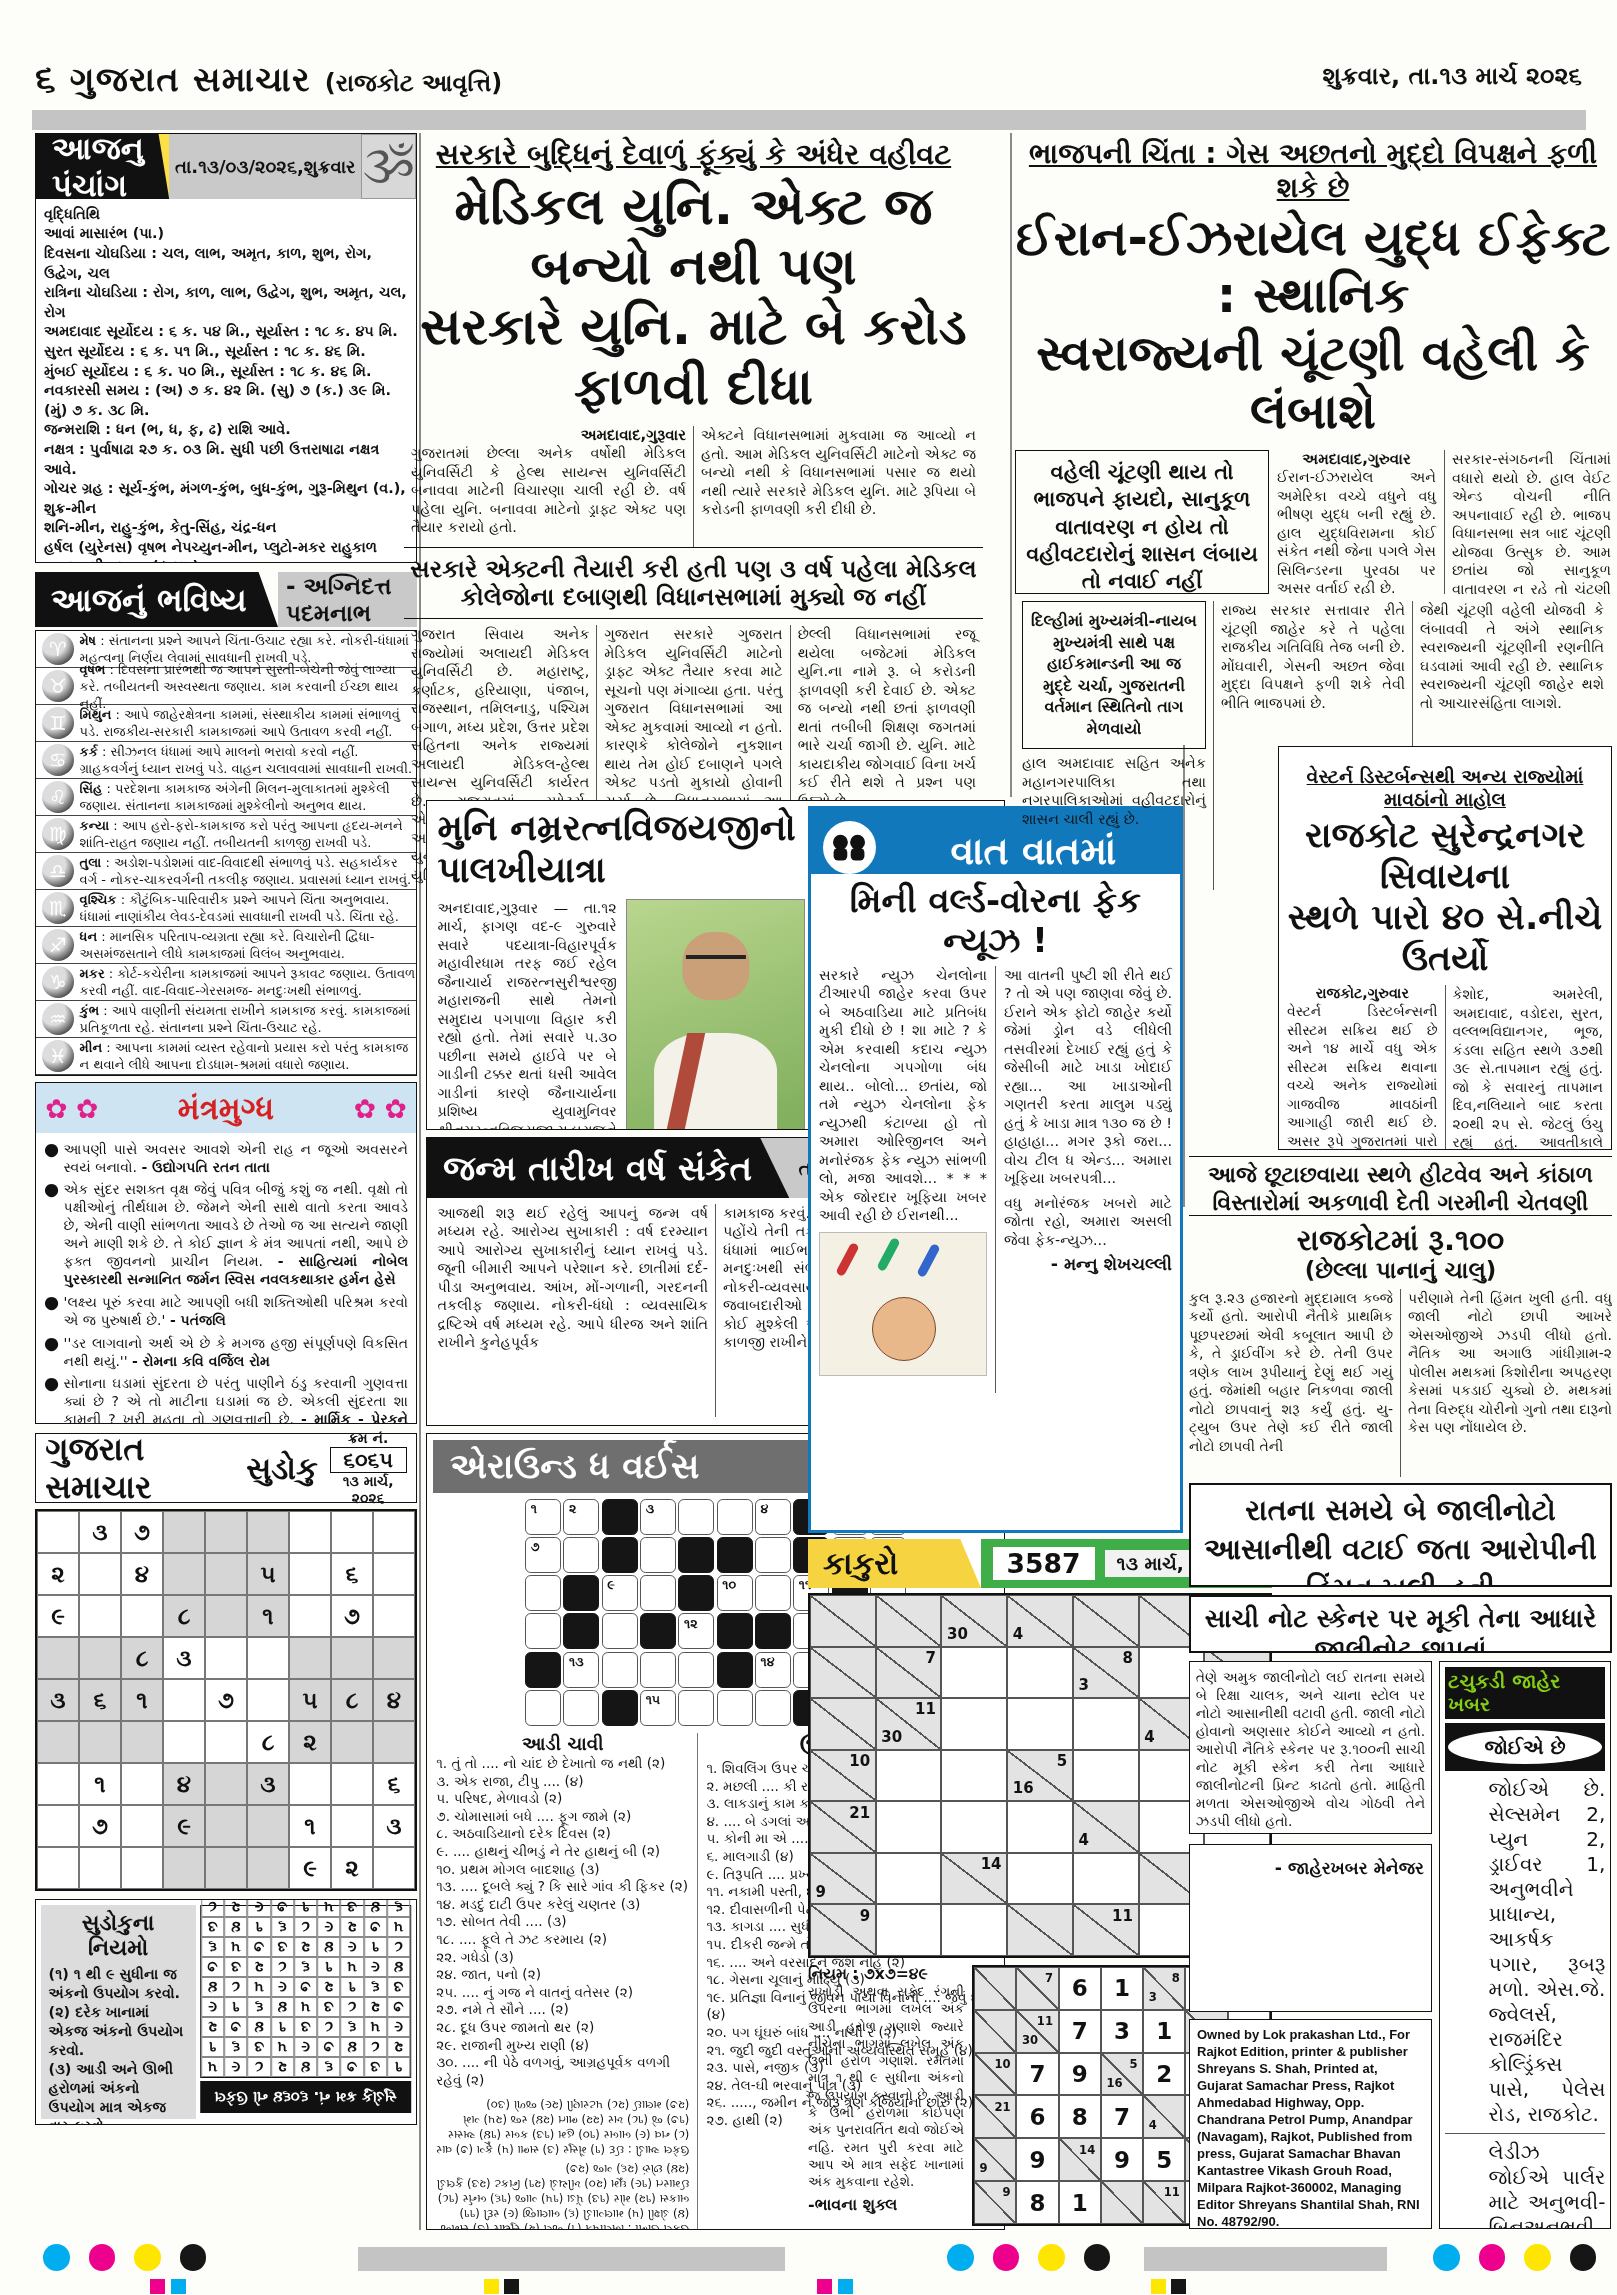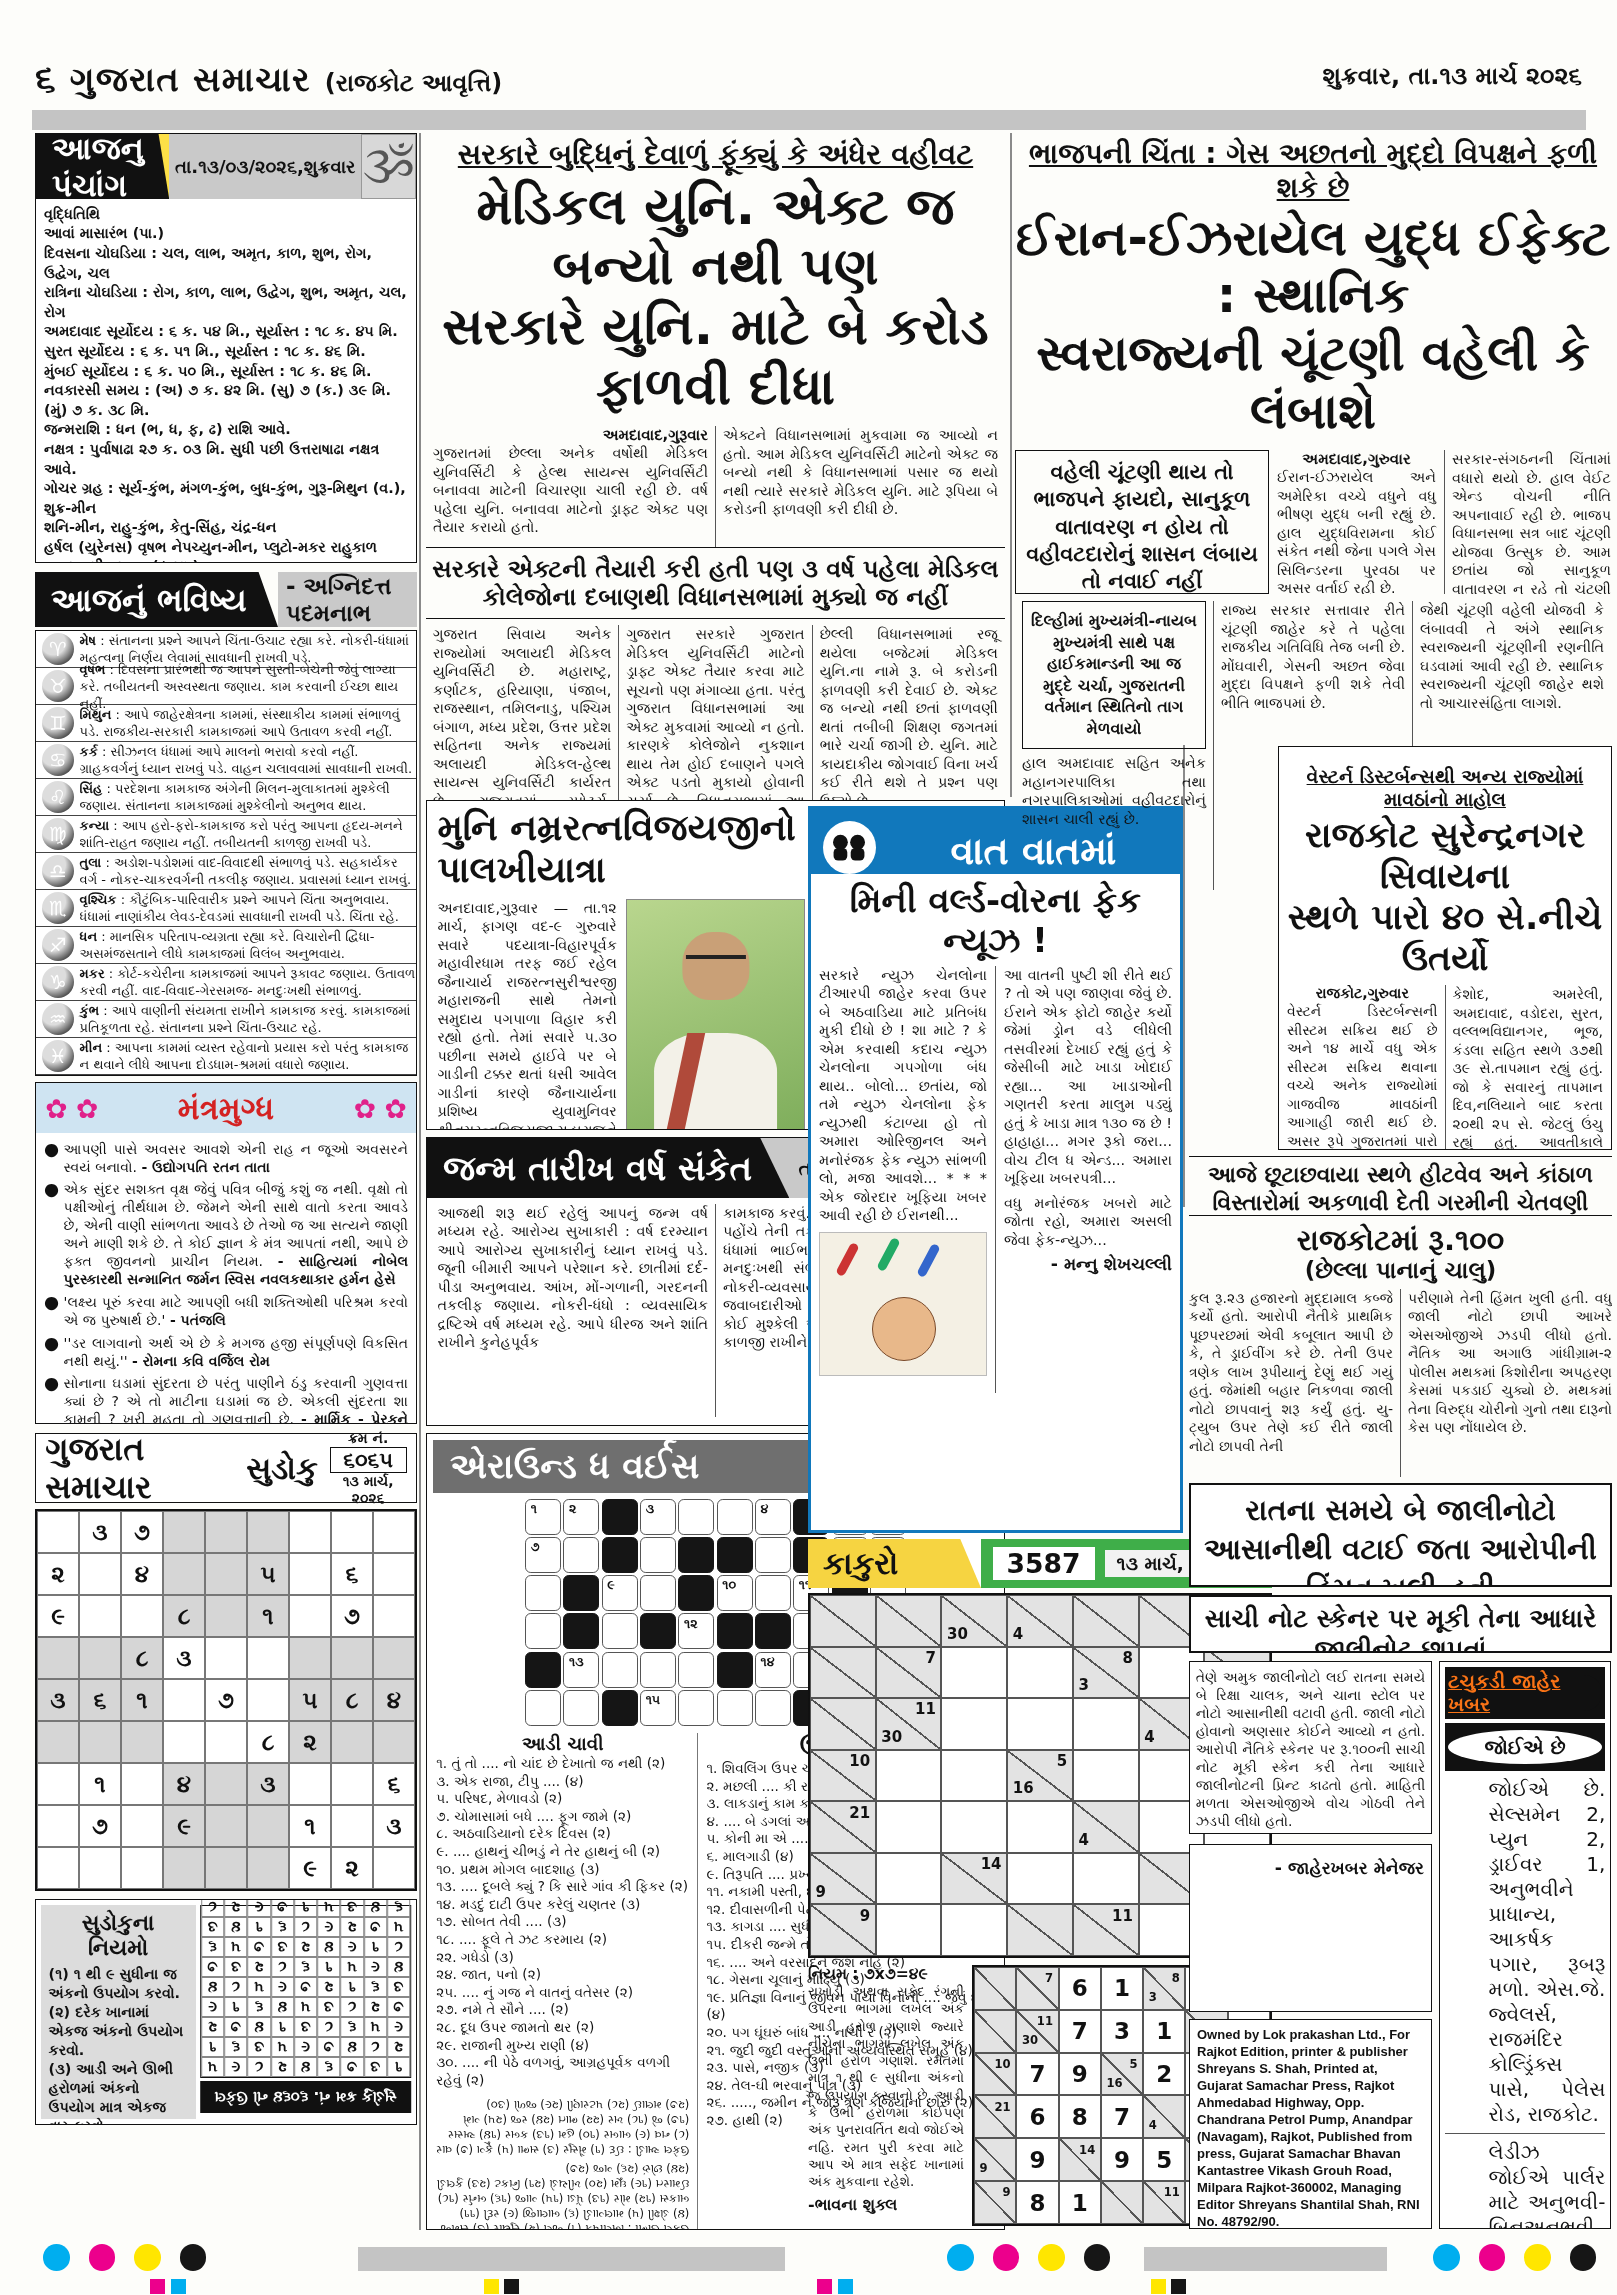--- a/index.html
+++ b/index.html
@@ -78,21 +78,21 @@
   .kc .v{position:absolute;inset:0;display:flex;align-items:center;justify-content:center;font-size:23px;font-weight:700;}
   
   .cwhead{background:#6f6f6f;color:#fff;display:flex;align-items:center;justify-content:space-between;padding:0 17.3px;}
   .cwgrid{display:grid;grid-template-columns:repeat(10,36px);grid-template-rows:repeat(6,36px);gap:2.3px;justify-content:center;}
   .cwc{border:1.2px solid #555;border-radius:5.8px;background:#fff;position:relative;}
   .cwc.blk{background:#151515;border-color:#151515;}
   .cwc .n{position:absolute;top:1.2px;left:4.6px;font-size:12.7px;font-weight:600;}
   .clue{font-size:13.6px;line-height:17.6px;}
   .cluet{font-weight:bold;text-align:center;}
   
-  .tq{background:#111;color:#f97316;border-radius:23px;font-weight:bold;font-size:19.6px;display:flex;align-items:center;justify-content:center;text-decoration:underline;}
+  .tq{background:#111;color:#84cc16;border-radius:23px;font-weight:bold;font-size:19.6px;display:flex;align-items:center;justify-content:center;}
   .oval{background:#fff;color:#111;border-radius:50%;font-weight:bold;font-size:19.6px;display:flex;align-items:center;justify-content:center;}
   .adt{font-size:20px;line-height:25px;margin-left:44px;}
   .imprint{font-size:13px;line-height:17px;font-family:"Liberation Sans",sans-serif;font-weight:bold;}
   .dot{width:26.6px;height:26.6px;border-radius:50%;display:inline-block;margin-right:16px;}
   .sq{width:15px;height:15px;display:inline-block;margin-right:5.8px;}
   .photo{background:linear-gradient(160deg,#b9d68e,#7fae5c);position:relative;border:1.2px solid #888;}
   .phead{position:absolute;left:50%;top:14%;transform:translateX(-50%);width:38%;height:30%;border-radius:45% 45% 40% 40%;background:#c9a077;}
   .pglass{position:absolute;left:50%;top:24%;transform:translateX(-50%);width:34%;height:4px;background:#222;}
   .probe{position:absolute;left:50%;bottom:0;transform:translateX(-50%);width:70%;height:42%;border-radius:40% 40% 0 0;background:#f3f1e8;}
   .psash{position:absolute;left:28%;bottom:0;width:10%;height:42%;background:#b04a3a;transform:skewX(-12deg);}
@@ -420,21 +420,21 @@
           <div class="solcell">૧</div>
           <div class="solcell">૭</div>
           <div class="solcell">૯</div>
           <div class="solcell">૨</div>
           <div class="solcell">૮</div>
         </div>
       <div class="solcap flip" style="height:32px;">સુડોકુ ક્રમ નં. ૬૦૬૪ નો ઉકેલ</div>
     </div>
   </div>
 
-  <div class="abs" style="left:426px;top:137px;width:579px;">
+  <div class="abs" style="left:404px;top:137px;width:579px;">
     <div class="kick ctr" style="font-size:29px;">સરકારે બુદ્ધિનું દેવાળું ફૂંક્યું કે અંધેર વહીવટ</div>
     <div class="hl ctr" style="font-size:51px;margin-top:4.6px;">મેડિકલ યુનિ. એક્ટ જ બન્યો નથી પણ</div>
     <div class="hl ctr" style="font-size:51px;">સરકારે યુનિ. માટે બે કરોડ ફાળવી દીધા</div>
     <div class="cols" style="margin-top:9.2px;height:121px;overflow:hidden;">
       <div class="col">
         <div class="dtl" style="font-size:15px;text-align:right;">અમદાવાદ,ગુરૂવાર</div>
         <div class="bt jt">ગુજરાતમાં છેલ્લા અનેક વર્ષોથી મેડિકલ યુનિવર્સિટી કે હેલ્થ સાયન્સ યુનિવર્સિટી બનાવવા માટેની વિચારણા ચાલી રહી છે. વર્ષ પહેલા યુનિ. બનાવવા માટેનો ડ્રાફ્ટ એક્ટ પણ તૈયાર કરાયો હતો.</div>
       </div>
       <div class="col bt jt">એક્ટને વિધાનસભામાં મુકવામા જ આવ્યો ન હતો. આમ મેડિકલ યુનિવર્સિટી માટેનો એક્ટ જ બન્યો નથી કે વિધાનસભામાં પસાર જ થયો નથી ત્યારે સરકારે મેડિકલ યુનિ. માટે રૂપિયા બે કરોડની ફાળવણી કરી દીધી છે.</div>
     </div>

